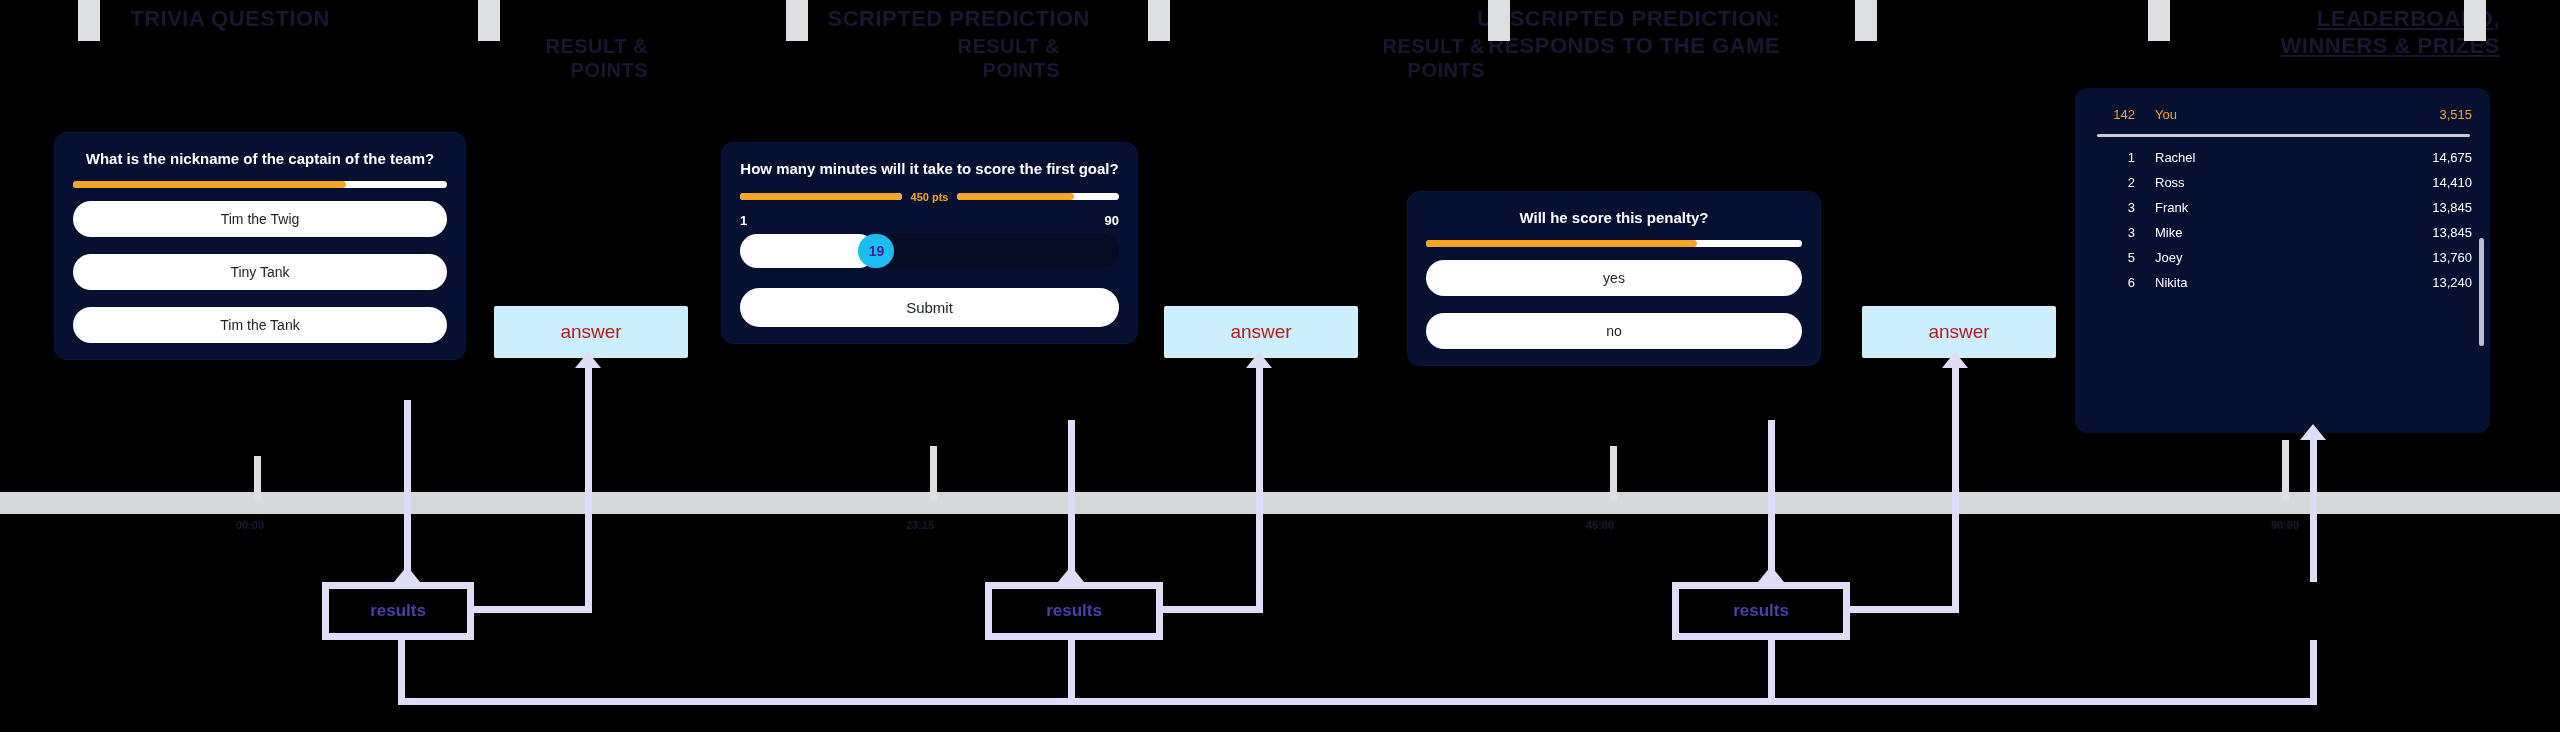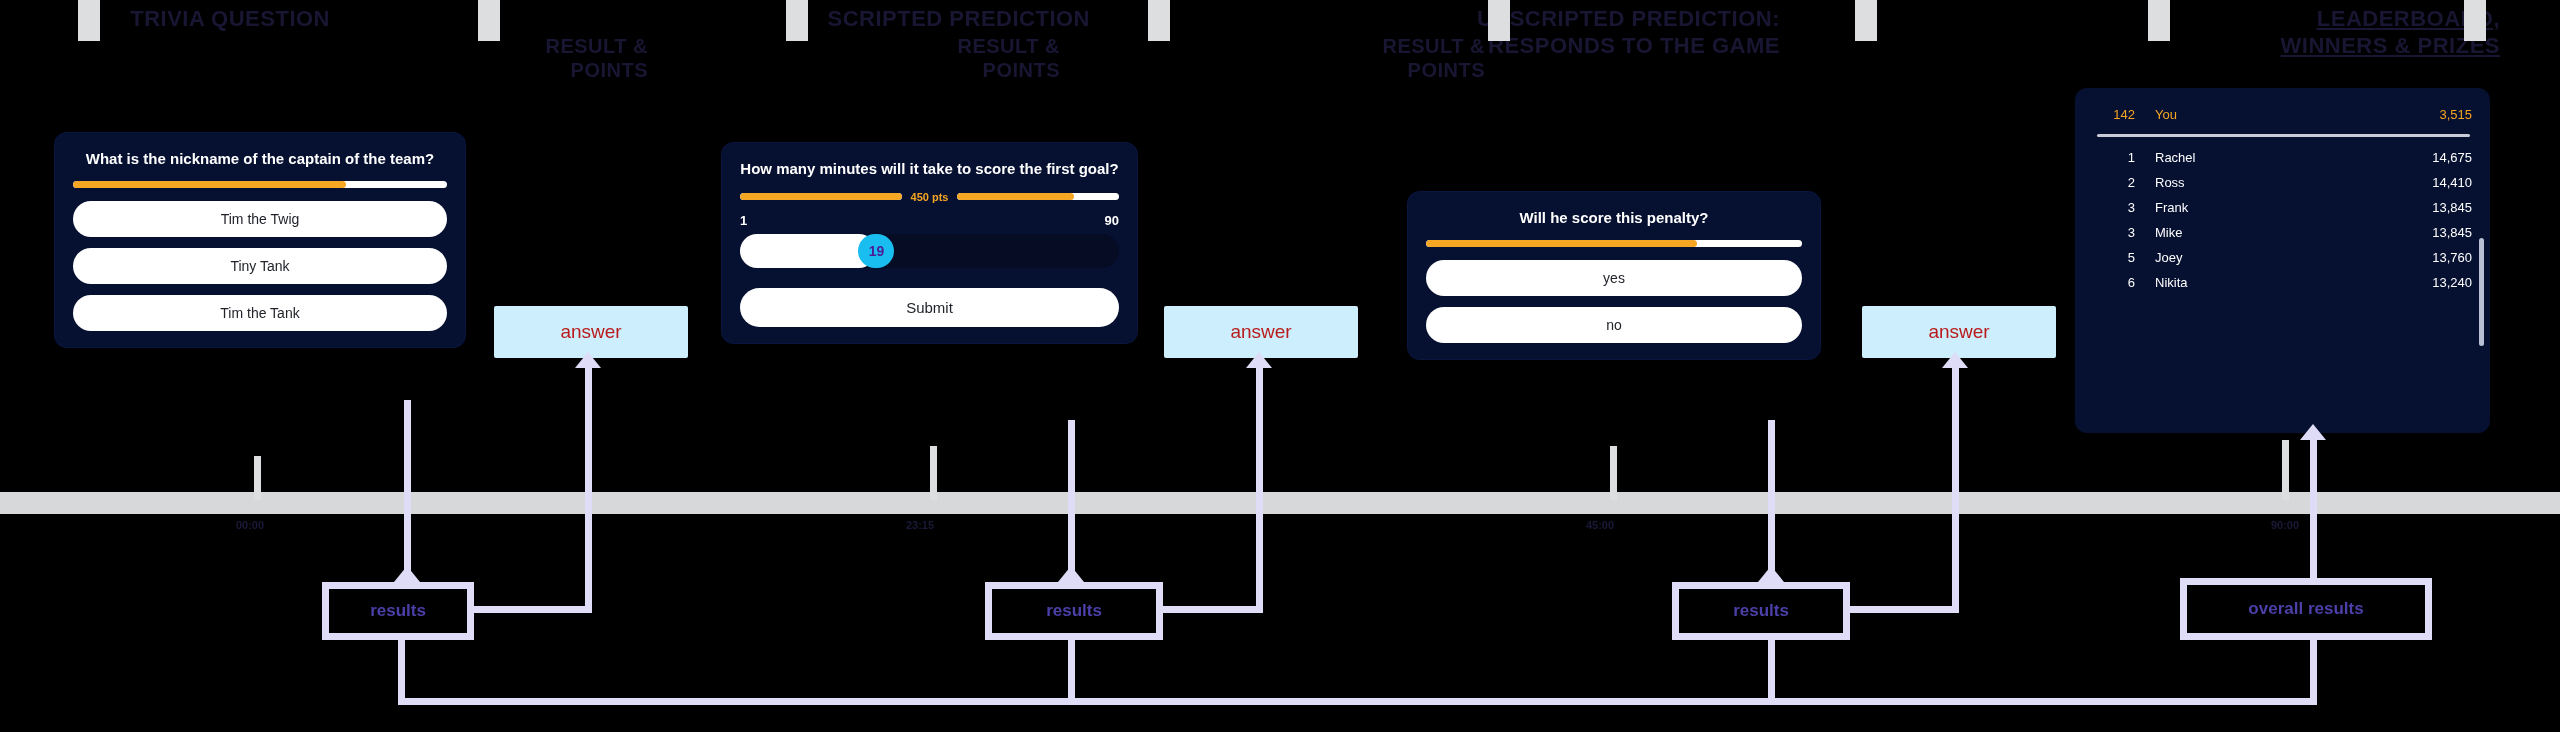--- a/index.html
+++ b/index.html
@@ -62,21 +62,21 @@
     color: #f5a623; font-size: 11px; font-weight: 700;
     white-space: nowrap;
   }
   .opt {
     background: #ffffff;
     color: #22242b;
     font-size: 14px;
     border-radius: 999px;
     text-align: center;
     padding: 10px 8px;
-    margin-bottom: 11px;
+    margin-bottom: 17px;
   }
   .opt:last-child { margin-bottom: 0; }
   .range-row {
     display: flex; justify-content: space-between;
     color: #ffffff; font-size: 13px; font-weight: 700;
     margin-bottom: 6px;
   }
   .slider {
     position: relative;
     height: 34px;
@@ -337,23 +337,20 @@
 
   <div class="fbox" style="left:322px; top:582px; width:152px; height:58px;">
     <span>results</span>
   </div>
   <div class="fbox" style="left:985px; top:582px; width:178px; height:58px;">
     <span>results</span>
   </div>
   <div class="fbox" style="left:1672px; top:582px; width:178px; height:58px;">
     <span>results</span>
   </div>
-  <div class="fbox" style="left:2180px; top:578px; width:252px; height:62px;">
-    <span>overall results</span>
-  </div>
 
   <div class="ln" style="left:404px; top:400px; width:7px; height:182px;"></div>
   <div class="arrow-up" style="left:394px; top:566px;"></div>
 
   <div class="ln" style="left:585px; top:358px; width:7px; height:248px;"></div>
   <div class="ln" style="left:474px; top:606px; width:118px; height:7px;"></div>
   <div class="arrow-up" style="left:575px; top:352px;"></div>
 
   <div class="ln" style="left:1068px; top:420px; width:7px; height:162px;"></div>
   <div class="arrow-up" style="left:1058px; top:566px;"></div>

